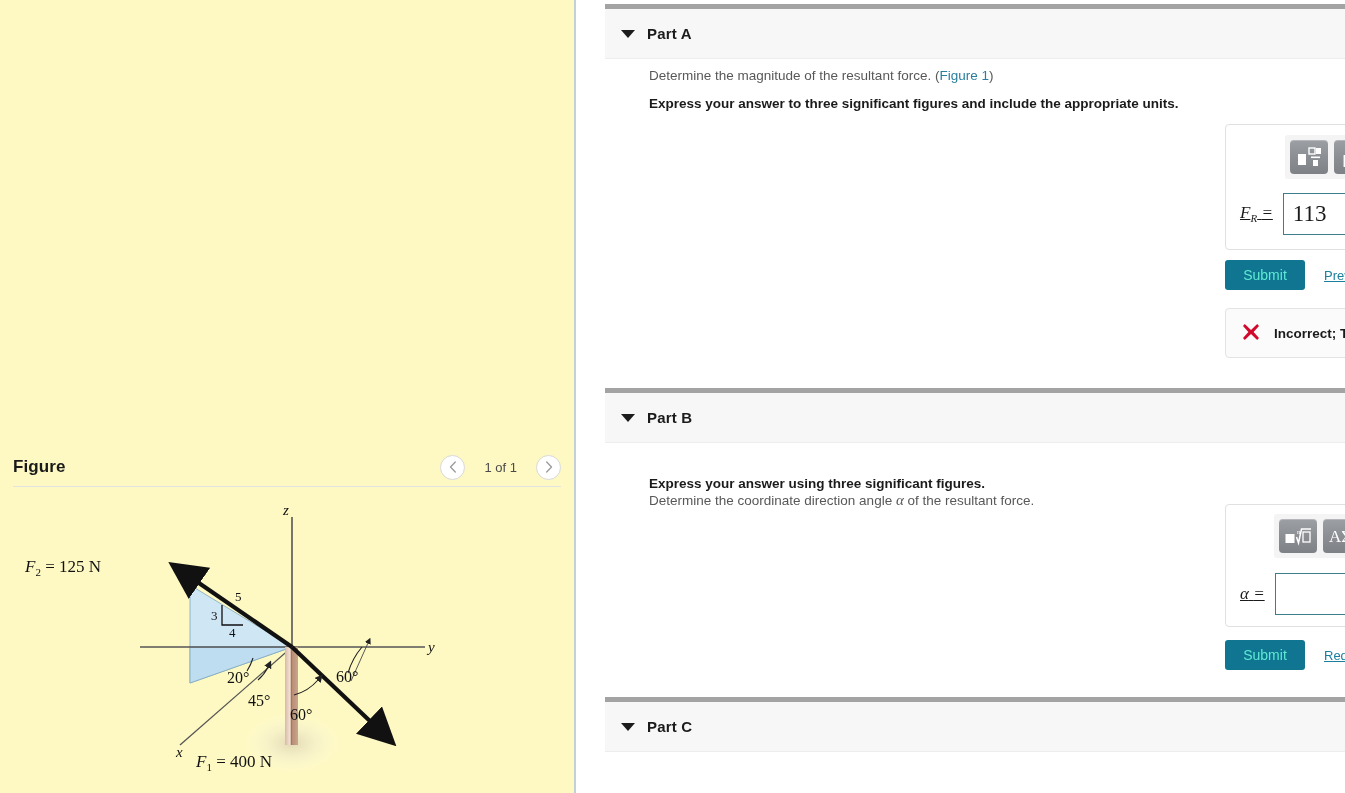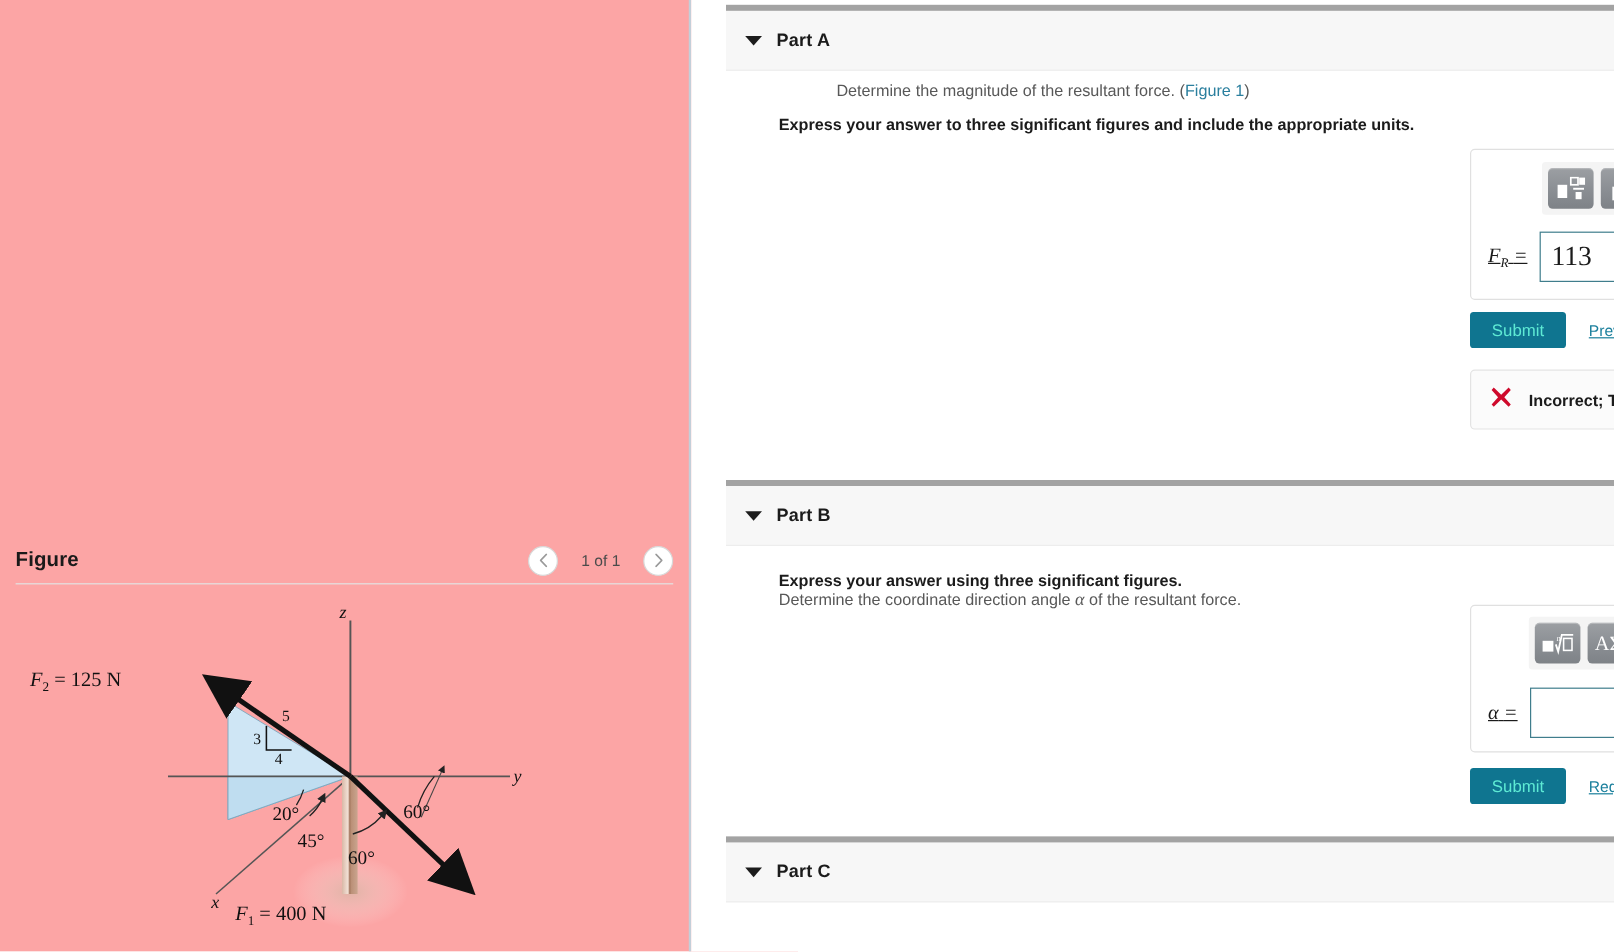--- a/index.html
+++ b/index.html
@@ -8,21 +8,21 @@
     background: #ffffff;
     font-family: "Liberation Sans", sans-serif;
     overflow: hidden;
   }
   #root { position: relative; width: 1345px; height: 793px; }
 
   
   #left-panel {
     position: absolute; left: 0; top: 0;
     width: 665px; height: 793px;
-    background: #fca5a5;
+    background: #fef9c3;
   }
   #panel-divider {
     position: absolute; left: 574px; top: 0;
     width: 2px; height: 793px;
     background: #c3cfd9;
   }
   #figure-header {
     position: absolute; left: 13px; top: 447px;
     width: 548px; height: 40px;
     display: flex; align-items: center; justify-content: space-between;
@@ -231,21 +231,21 @@
 
   <div id="panel-divider"></div>
 
   <div id="right-panel">
 
     <div class="part-band" style="top:4px;">
       <div class="part-caret"></div>
       <div class="part-title">Part A</div>
     </div>
 
-    <div class="prompt" style="top:68px;margin-left:48px;">
+    <div class="prompt" style="top:68px;">
       <span>Determine the magnitude of the resultant force. (</span><span class="figlink">Figure 1</span><span>)</span>
     </div>
     <div class="instruct" style="top:96px;">Express your answer to three significant figures and include the appropriate units.</div>
 
     <div class="answer-box" style="left:649px; top:124px; width:398px; height:126px;">
       <div class="mathbar" style="left:59px; right:11px; top:10px; height:44px; background:#f4f4f4; border:none; border-radius:3px;">
         <div style="width:5px; flex:none;"></div>
         <div class="tool-sq">
           <svg width="24" height="20" viewBox="0 0 24 20">
             <rect x="1" y="7" width="8" height="11" fill="#fff"></rect>
@@ -276,21 +276,21 @@
 
     <div id="feedback-box">
       <div id="feedback-x">
         <svg width="18" height="18" viewBox="0 0 18 18">
           <path d="M2.8 1 L9 7 L15.2 1 L17 3 L11.6 9 L17 15 L15.2 17 L9 11 L2.8 17 L1 15 L6.4 9 L1 3 Z" fill="#cf0a2c"></path>
         </svg>
       </div>
       <div id="feedback-text">Incorrect; Try Again; 5 attempts remaining</div>
     </div>
 
-    <div class="part-band" style="top:400px;">
+    <div class="part-band" style="top:388px;">
       <div class="part-caret"></div>
       <div class="part-title">Part B</div>
     </div>
 
     <div class="prompt" style="top:448px;margin-top:44px;">
       <span>Determine the coordinate direction angle </span><span class="mathv">α</span><span> of the resultant force.</span>
     </div>
     <div class="instruct" style="top:476px;">Express your answer using three significant figures.</div>
 
     <div class="answer-box" style="left:649px; top:504px; width:501px; height:123px;">

